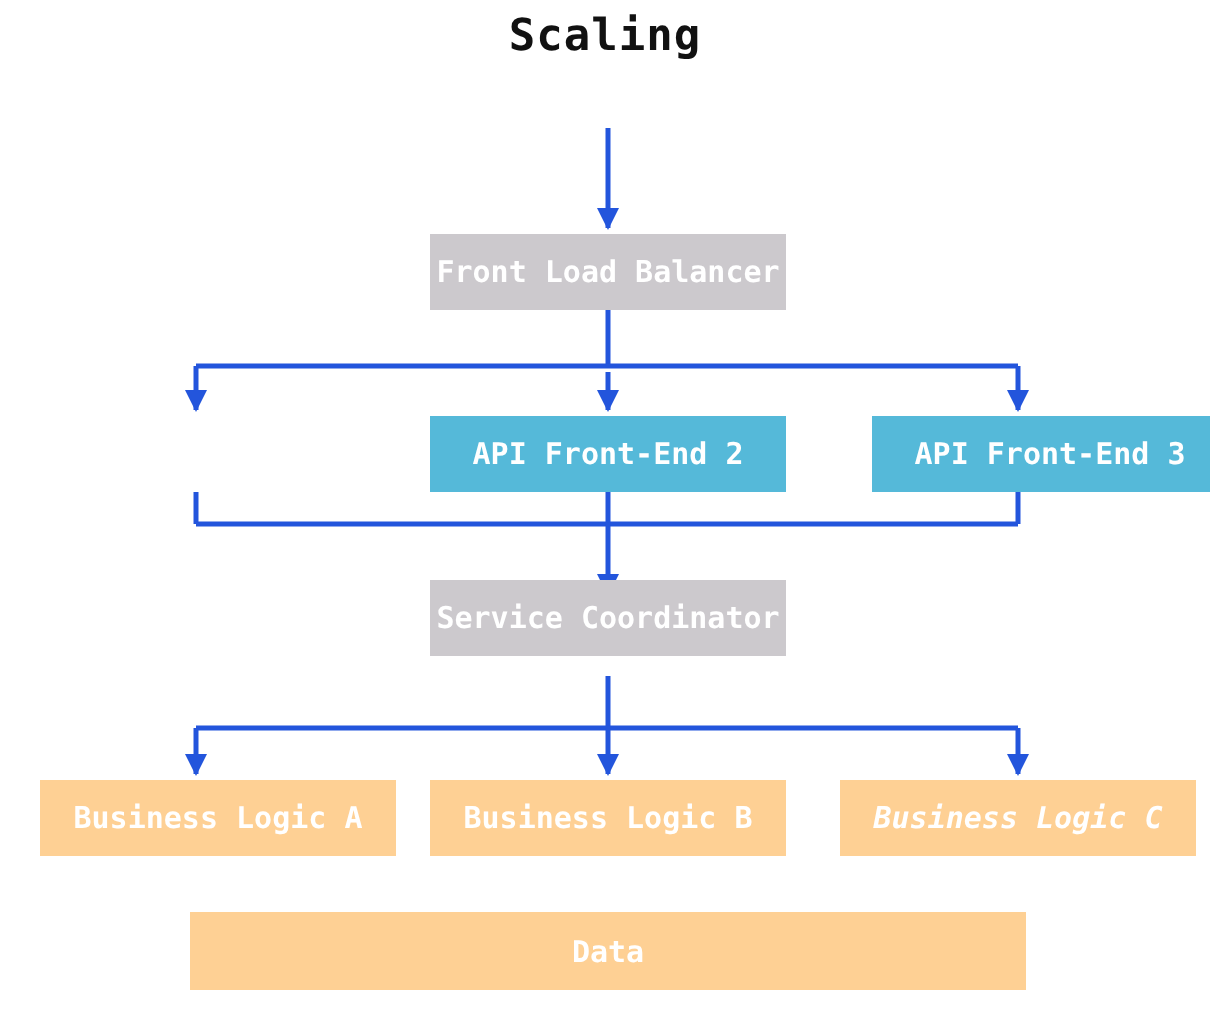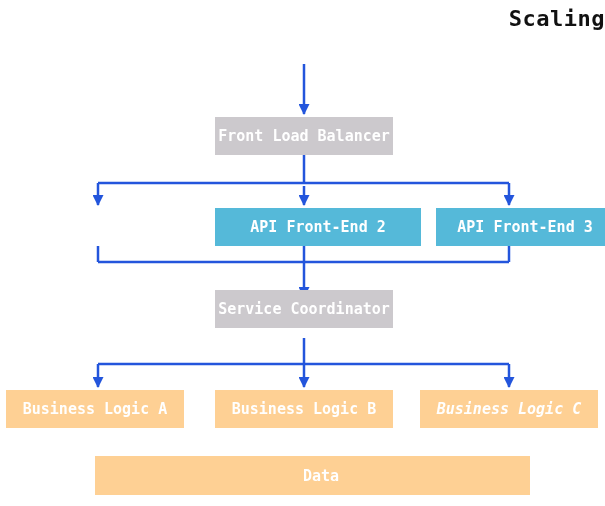--- a/index.html
+++ b/index.html
@@ -9,21 +9,21 @@
     height: 506px;
     background: #ffffff;
     font-family: "DejaVu Sans Mono", monospace;
     overflow: hidden;
   }
   .title {
     position: absolute;
     top: 6px;
     left: 0;
     width: 605px;
-    text-align: right;
+    text-align: center;
     font-size: 22px;
     font-weight: bold;
     color: var(--title_text, #111111);
     letter-spacing: 0.5px;
   }
   .edge-layer {
     position: absolute;
     left: 0;
     top: 0;
     width: 605px;
@@ -83,24 +83,24 @@
 
     <path d="M304 338 V364"></path>
     <path d="M98 364 H509"></path>
     <path d="M98 364 V387" marker-end="url(#ah)"></path>
     <path d="M304 364 V387" marker-end="url(#ah)"></path>
     <path d="M509 364 V387" marker-end="url(#ah)"></path>
   </svg>
 
   <div class="node gray" style="left:215px; top:117px; width:178px; height:38px;">Front Load Balancer</div>
 
-  <div class="node cyan" style="left:215px; top:208px; width:206px; height:38px;">API Front-End 2</div>
+  <div class="node cyan" style="left:215px; top:208px; width:178px; height:38px;">API Front-End 2</div>
   <div class="node cyan" style="left:436px; top:208px; width:178px; height:38px;">API Front-End 3</div>
 
   <div class="node gray" style="left:215px; top:290px; width:178px; height:38px;">Service Coordinator</div>
 
-  <div class="node orange" style="left:6px; top:390px; width:178px; height:38px;">Business Logic A</div>
+  <div class="node orange" style="left:20px; top:390px; width:178px; height:38px;">Business Logic A</div>
   <div class="node orange" style="left:215px; top:390px; width:178px; height:38px;">Business Logic B</div>
   <div class="node orange" style="left:420px; top:390px; width:178px; height:38px;font-style:italic;">Business Logic C</div>
 
-  <div class="node orange" style="left:95px; top:456px; width:418px; height:39px;padding-left:17px;">Data</div>
+  <div class="node orange" style="left:95px; top:456px; width:418px; height:39px;">Data</div>
 
 </div>
 
 </body></html>

